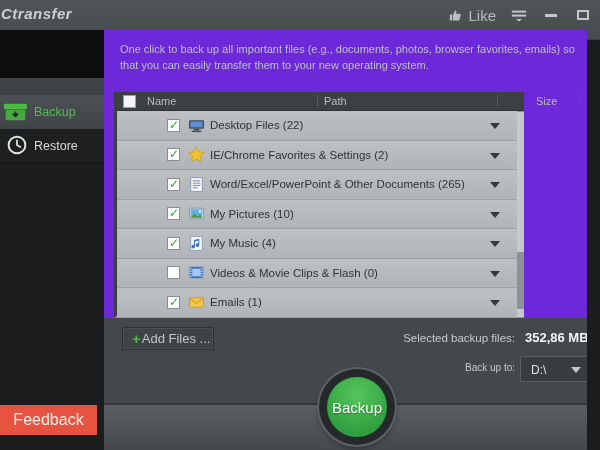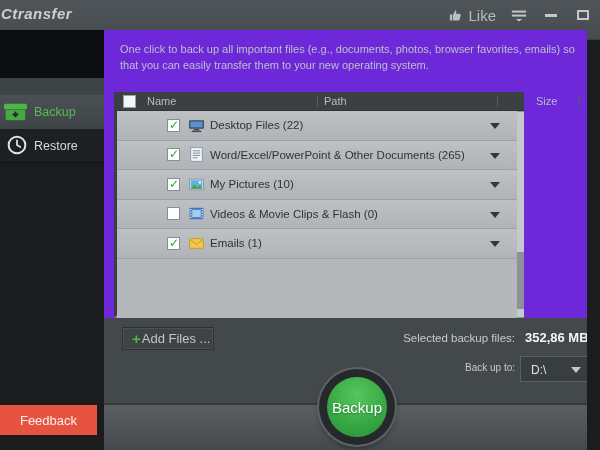--- a/index.html
+++ b/index.html
@@ -25,21 +25,21 @@
   .side-gray { position:absolute; left:0; top:48px; width:117px; height:17px; background:#3e4346; }
   .side-item { position:absolute; left:0; width:117px; height:34px; display:flex; align-items:center; cursor:pointer; }
   .side-item .side-icon { margin-left:4px; width:24px; height:24px; flex:0 0 24px; }
   .side-item .side-label { margin-left:6px; font-size:12.5px; }
   .side-item.active { top:65px; background:linear-gradient(#4b5054,#3f4447); }
   .side-item.active .side-label { color:#54bd54; }
   .side-item.restore { top:99px; background:#1e1f21; border-bottom:1px solid #121314;text-align:right; }
   .side-item.restore .side-label { color:#d8dcde; }
 
   .feedback-btn { position:absolute; left:0; top:375px; width:97px; height:30px; background:#e65340;
-                  color:#fdf0ed; font-size:13px; display:flex; align-items:center; justify-content:center;
+                  color:#fdf0ed; font-size:16px; display:flex; align-items:center; justify-content:center;
                   cursor:pointer; }
 
   
   .main { position:absolute; left:104px; top:30px; width:483px; height:420px; background:#6d28d9; overflow:hidden; }
   .description { position:absolute; left:16px; top:12px; width:456px; font-size:11px; line-height:1.45;
                  color:#bcc1c5; }
 
   
   .list-panel { position:absolute; left:10px; top:62px; width:410px; height:226px;
                 border-left:3px solid #3a3e41; border-bottom:3px solid #d946ef; }
@@ -179,20 +179,30 @@
                 <rect x="1" y="3" width="14" height="8" rx="1" fill="#3c4a56"></rect>
                 <rect x="2.2" y="4.2" width="11.6" height="5.6" fill="#5b8fd0"></rect>
                 <rect x="5.5" y="11.3" width="5" height="1.3" fill="#3c4a56"></rect>
                 <rect x="3.5" y="12.8" width="9" height="1.4" fill="#3c4a56"></rect>
               </svg>
             </span>
     <span class="row-label">Desktop Files (22)</span>
     <span class="row-arrow"></span>
   </div>
 
+  <div class="row">
+    <span class="checkbox checked"></span>
+    <span class="row-icon">
+              <svg viewBox="0 0 16 16">
+                <path d="M8 0.8l2.3 4.7 5.1.7-3.7 3.5.9 5L8 12.3l-4.6 2.4.9-5L.6 6.2l5.1-.7z" fill="#f0c22e" stroke="#c3951a" stroke-width="0.6"></path>
+              </svg>
+            </span>
+    <span class="row-label">IE/Chrome Favorites &amp; Settings (2)</span>
+    <span class="row-arrow"></span>
+  </div>
 
   <div class="row">
     <span class="checkbox checked"></span>
     <span class="row-icon">
               <svg viewBox="0 0 16 16">
                 <rect x="2.5" y="1.5" width="11" height="13" fill="#f4f7f9" stroke="#8aa0b4"></rect>
                 <rect x="4.5" y="4" width="7" height="1" fill="#7d94a8"></rect>
                 <rect x="4.5" y="6.2" width="7" height="1" fill="#7d94a8"></rect>
                 <rect x="4.5" y="8.4" width="7" height="1" fill="#7d94a8"></rect>
                 <rect x="4.5" y="10.6" width="4.5" height="1" fill="#7d94a8"></rect>
@@ -209,20 +219,31 @@
                 <rect x="1.5" y="3" width="13" height="10" fill="#eef2f5" stroke="#8a9cab"></rect>
                 <rect x="2.5" y="4" width="11" height="8" fill="#5fb2e5"></rect>
                 <path d="M2.5 12l3.5-4.2 3 3.1 2-2.1 2.5 3.2z" fill="#4f9e3f"></path>
                 <circle cx="11.2" cy="6" r="1.1" fill="#fff"></circle>
               </svg>
             </span>
     <span class="row-label">My Pictures (10)</span>
     <span class="row-arrow"></span>
   </div>
 
+  <div class="row">
+    <span class="checkbox checked"></span>
+    <span class="row-icon">
+              <svg viewBox="0 0 16 16">
+                <rect x="2.5" y="1.5" width="11" height="13" fill="#f4f7f9" stroke="#96a5b1"></rect>
+                <path d="M10.6 3.6v6a1.7 1.7 0 1 1-1-1.55V5.2l-3 .8v5a1.7 1.7 0 1 1-1-1.55V4.8l5-1.2z" fill="#3f77c0"></path>
+              </svg>
+            </span>
+    <span class="row-label">My Music (4)</span>
+    <span class="row-arrow"></span>
+  </div>
 
   <div class="row">
     <span class="checkbox"></span>
     <span class="row-icon">
               <svg viewBox="0 0 16 16">
                 <rect x="1.5" y="2.5" width="13" height="11" rx="1" fill="#3f77c0"></rect>
                 <rect x="4" y="4.5" width="8" height="7" fill="#a6c9ef"></rect>
                 <circle cx="2.7" cy="4.4" r=".7" fill="#e8eef5"></circle>
                 <circle cx="2.7" cy="6.8" r=".7" fill="#e8eef5"></circle>
                 <circle cx="2.7" cy="9.2" r=".7" fill="#e8eef5"></circle>

